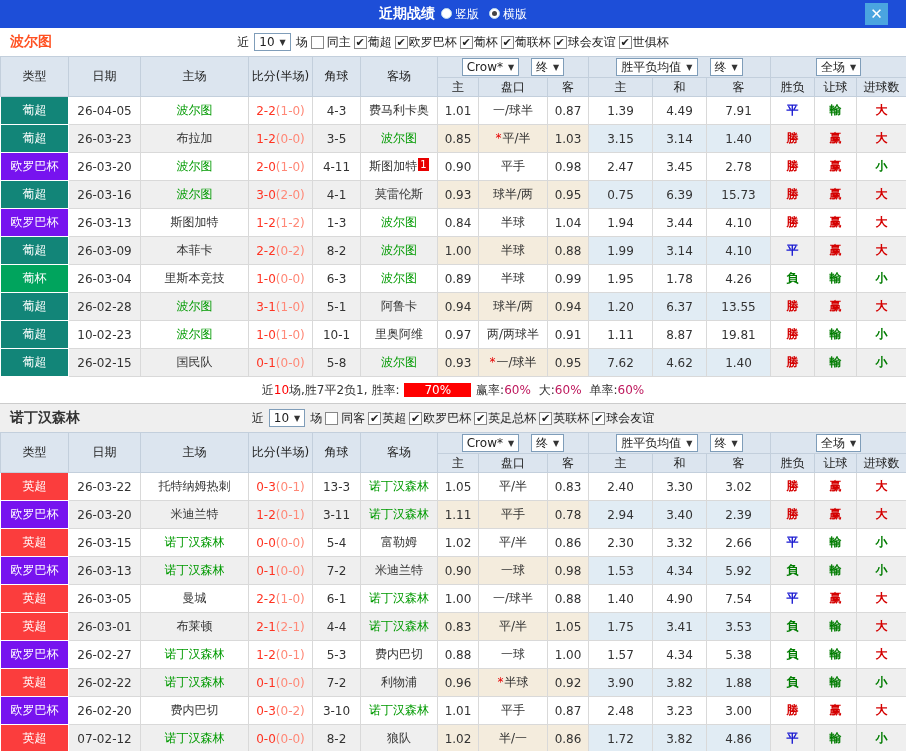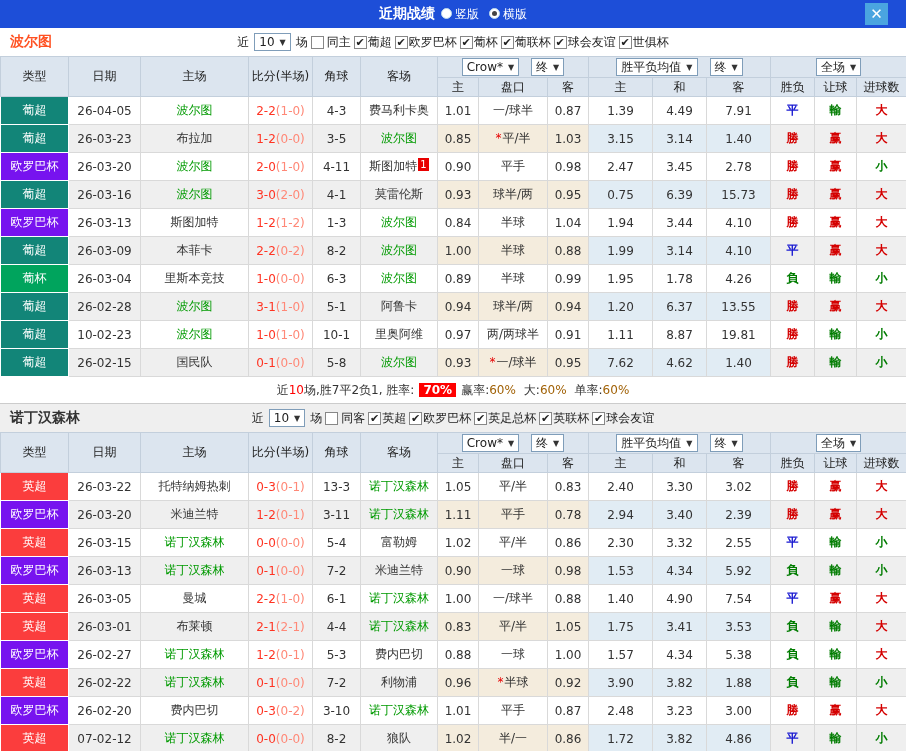--- a/index.html
+++ b/index.html
@@ -48,22 +48,22 @@
   td.self{color:#009a00}
   .ft{color:#ff3322}
   .ht{color:#ff8877}
   .star{color:#e60000;margin-right:1px}
   .rank-badge{display:inline-block;background:#e80000;color:#fff;font-size:10px;line-height:13px;
     padding:0 2px;margin-left:1px;vertical-align:2px}
   td.col-res{font-weight:bold}
   
   .summary{height:26px;display:flex;align-items:center;justify-content:center;color:#333}
   .sum-red{color:#ff0000}
-  .sum-badge{background:#ff0000;color:#fff;padding:0 4px;margin:0 5px;font-weight:bold}
-  .sum-blue{color:#a16207}
+  .sum-badge{background:#ff0000;color:#fff;padding:0 20px;margin:0 5px;font-weight:normal}
+  .sum-blue{color:#be185d}
   .sum-sp{margin-left:8px}
 </style>
 </head>
 <body>
 
 <div class="titlebar">
   <span class="title">近期战绩</span>
   <span>
     <span class="radio"></span><span class="radio-label">竖版</span>
     <span class="radio checked"></span><span class="radio-label">横版</span>
@@ -516,21 +516,21 @@
         <td class="col-date">26-03-15</td>
         <td class="col-team self">诺丁汉森林</td>
         <td><span class="ft">0-0</span><span class="ht">(0-0)</span></td>
         <td>5-4</td>
         <td class="col-team"><span>富勒姆</span></td>
         <td class="col-ah">1.02</td>
         <td class="col-ah">平/半</td>
         <td class="col-ah">0.86</td>
         <td class="col-eu">2.30</td>
         <td class="col-eu">3.32</td>
-        <td class="col-eu">2.55</td>
+        <td class="col-eu">2.66</td>
         <td class="col-res" style="color: rgb(21, 21, 208);">平</td>
         <td class="col-res" style="color: rgb(0, 124, 0);">輸</td>
         <td class="col-res" style="color: rgb(0, 124, 0);">小</td>
       </tr>
       <tr class="even">
         <td class="col-type" style="background: rgb(119, 19, 239);">欧罗巴杯</td>
         <td class="col-date">26-03-13</td>
         <td class="col-team self">诺丁汉森林</td>
         <td><span class="ft">0-1</span><span class="ht">(0-0)</span></td>
         <td>7-2</td>

